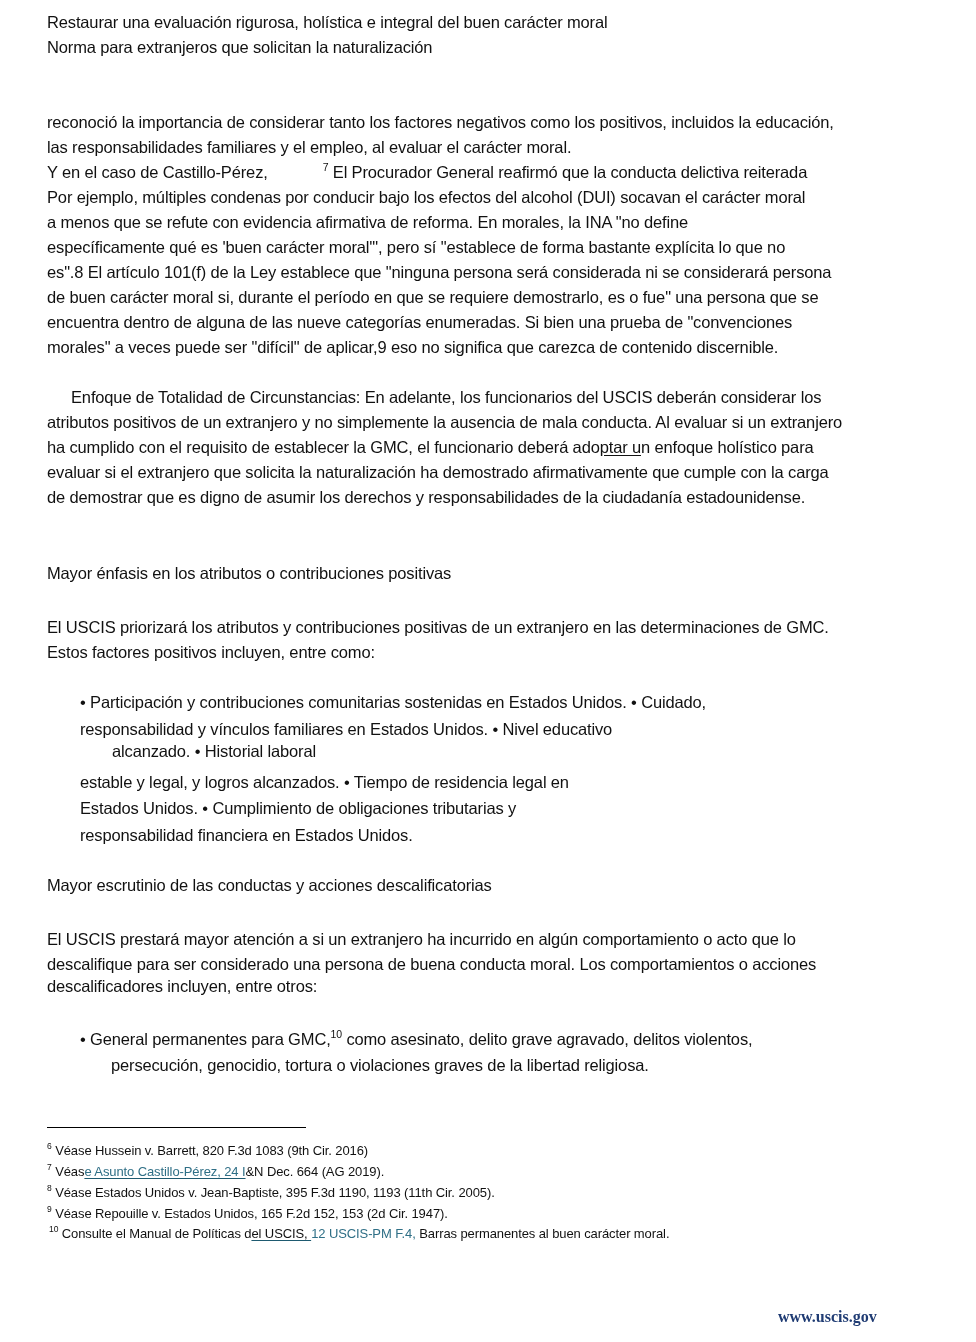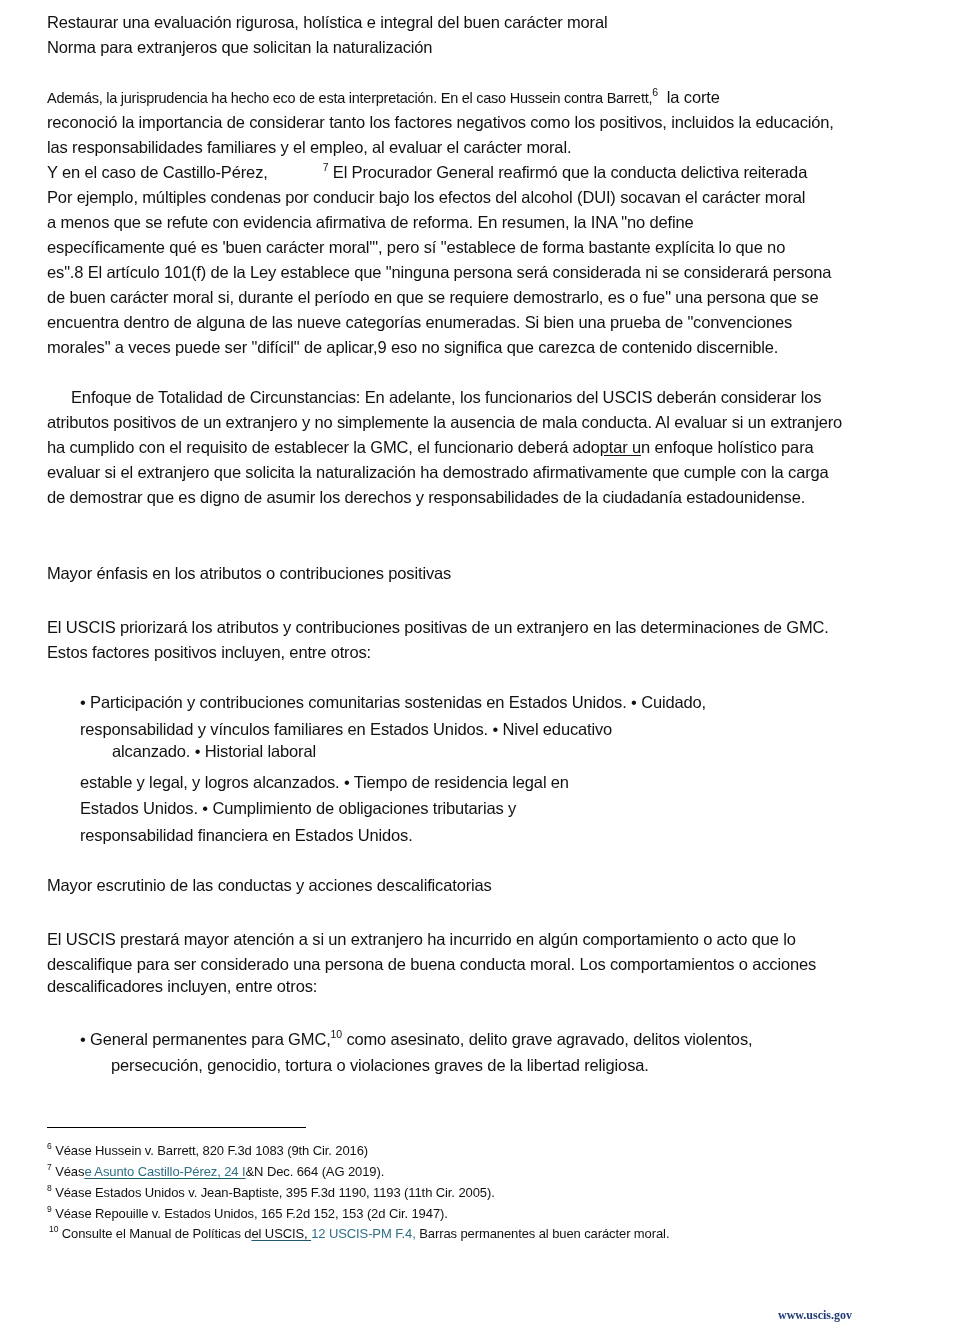--- a/index.html
+++ b/index.html
@@ -15,59 +15,56 @@
     .small { font-size: 14.5px; letter-spacing: -0.25px; }
     sup { font-size: 10.5px; line-height: 0; position: relative; top: -1px; vertical-align: super; }
     .fn { position: absolute; white-space: nowrap; font-size: 13px; line-height: 16px; letter-spacing: -0.1px; }
     .fn sup { font-size: 8.5px; }
     .link { color: #2f6f86; }
     .ul { text-decoration: underline; text-decoration-color: #1e5a70; text-underline-offset: 2px; }
     .ul-black { text-decoration: underline; text-underline-offset: 2px; }
     .rule { position: absolute; left: 47px; top: 1127px; width: 259px; height: 1px; background: #000; }
     .footer-url {
       position: absolute; left: 778px; top: 1308px;
-      font-family: "Liberation Serif", serif; font-weight: bold; font-size: 12px;
+      font-family: "Liberation Serif", serif; font-weight: bold; font-size: 16px;
       color: #1f3b73; white-space: nowrap;
     }
   </style>
 </head>
 <body>
 
 <div class="page">
 
   <div class="line" style="left:47px; top:12px;">Restaurar una evaluación rigurosa, holística e integral del buen carácter moral</div>
   <div class="line" style="left:47px; top:37px;text-align:right;">Norma para extranjeros que solicitan la naturalización</div>
 
-  <div class="line" style="left:47px; top:87px;">
-    <span class="small">Además, la jurisprudencia ha hecho eco de esta interpretación. En el caso Hussein contra Barrett,</span><sup>6</sup><span style="white-space:pre">  la corte</span>
-  </div>
   <div class="line" style="left:47px; top:112px;">reconoció la importancia de considerar tanto los factores negativos como los positivos, incluidos la educación,</div>
   <div class="line" style="left:47px; top:137px;">las responsabilidades familiares y el empleo, al evaluar el carácter moral.</div>
   <div class="line" style="left:47px; top:162px;">
     <span>Y en el caso de Castillo-Pérez,</span><span style="display:inline-block; width:55px;"></span><sup>7</sup><span style="white-space:pre"> El Procurador General reafirmó que la conducta delictiva reiterada</span>
   </div>
   <div class="line" style="left:47px; top:187px;">Por ejemplo, múltiples condenas por conducir bajo los efectos del alcohol (DUI) socavan el carácter moral</div>
-  <div class="line" style="left:47px; top:212px;">a menos que se refute con evidencia afirmativa de reforma. En resumen, la INA "no define</div>
+  <div class="line" style="left:47px; top:212px;">a menos que se refute con evidencia afirmativa de reforma. En morales, la INA "no define</div>
   <div class="line" style="left:47px; top:237px;">específicamente qué es 'buen carácter moral'", pero sí "establece de forma bastante explícita lo que no</div>
   <div class="line" style="left:47px; top:262px;">es".8 El artículo 101(f) de la Ley establece que "ninguna persona será considerada ni se considerará persona</div>
   <div class="line" style="left:47px; top:287px;">de buen carácter moral si, durante el período en que se requiere demostrarlo, es o fue" una persona que se</div>
   <div class="line" style="left:47px; top:312px;">encuentra dentro de alguna de las nueve categorías enumeradas. Si bien una prueba de "convenciones</div>
   <div class="line" style="left:47px; top:337px;">morales" a veces puede ser "difícil" de aplicar,9 eso no significa que carezca de contenido discernible.</div>
 
   <div class="line" style="left:47px; top:387px;margin-left:24px;">Enfoque de Totalidad de Circunstancias: En adelante, los funcionarios del USCIS deberán considerar los</div>
   <div class="line" style="left:47px; top:412px;">atributos positivos de un extranjero y no simplemente la ausencia de mala conducta. Al evaluar si un extranjero</div>
   <div class="line" style="left:47px; top:437px;">
     <span>ha cumplido con el requisito de establecer la GMC, el funcionario deberá ado</span><span class="ul-black">ptar u</span><span>n enfoque holístico para</span>
   </div>
   <div class="line" style="left:47px; top:462px;">evaluar si el extranjero que solicita la naturalización ha demostrado afirmativamente que cumple con la carga</div>
   <div class="line" style="left:47px; top:487px;">de demostrar que es digno de asumir los derechos y responsabilidades de la ciudadanía estadounidense.</div>
 
   <div class="line" style="left:47px; top:563px;">Mayor énfasis en los atributos o contribuciones positivas</div>
   <div class="line" style="left:47px; top:617px;">El USCIS priorizará los atributos y contribuciones positivas de un extranjero en las determinaciones de GMC.</div>
-  <div class="line" style="left:47px; top:642px;">Estos factores positivos incluyen, entre otros:</div>
+  <div class="line" style="left:47px; top:642px;">Estos factores positivos incluyen, entre como:</div>
 
   <div class="line" style="left:80px; top:692px;">• Participación y contribuciones comunitarias sostenidas en Estados Unidos. • Cuidado,</div>
   <div class="line" style="left:80px; top:719px;">responsabilidad y vínculos familiares en Estados Unidos. • Nivel educativo</div>
   <div class="line" style="left:80px; top:741px;margin-left:32px;">alcanzado. • Historial laboral</div>
   <div class="line" style="left:80px; top:772px;">estable y legal, y logros alcanzados. • Tiempo de residencia legal en</div>
   <div class="line" style="left:80px; top:798px;">Estados Unidos. • Cumplimiento de obligaciones tributarias y</div>
   <div class="line" style="left:80px; top:825px;">responsabilidad financiera en Estados Unidos.</div>
 
   <div class="line" style="left:47px; top:875px;">Mayor escrutinio de las conductas y acciones descalificatorias</div>
   <div class="line" style="left:47px; top:929px;">El USCIS prestará mayor atención a si un extranjero ha incurrido en algún comportamiento o acto que lo</div>

